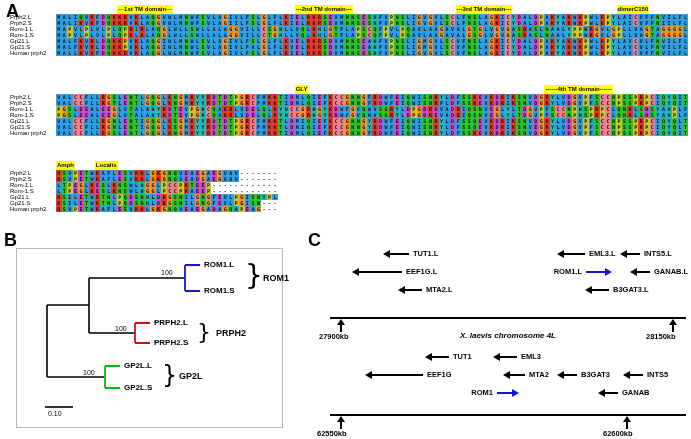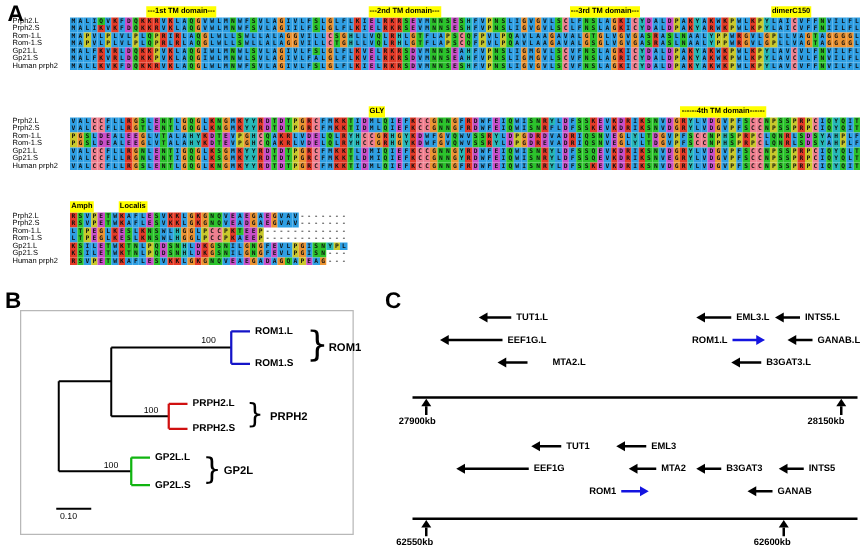--- a/index.html
+++ b/index.html
@@ -205,20 +205,21 @@
     <div class="kb-arrow" style="left:31px;top:79px">
         <div class="head"></div>
         <div class="stem"></div>
       </div>
     <div class="kb-arrow" style="left:363px;top:79px">
         <div class="head"></div>
         <div class="stem"></div>
       </div>
     <span class="kb-label" style="left:14px;top:92px">27900kb</span>
     <span class="kb-label" style="left:341px;top:92px">28150kb</span>
+    <span class="chrom-name" style="top:91px">X. laevis chromosome 4L</span>
 
     <div class="chrom-line" style="top:174px"></div>
     <div class="kb-arrow" style="left:31px;top:176px">
         <div class="head"></div>
         <div class="stem"></div>
       </div>
     <div class="kb-arrow" style="left:317px;top:176px">
         <div class="head"></div>
         <div class="stem"></div>
       </div>
@@ -252,21 +253,21 @@
           <span class="gene-label" style="right: 30px;">ROM1.L</span>
         </div>
         <div class="gene" style="left: 325px; top: 28px; width: 20px;">
           <div style="position: absolute; top: 0px; width: 0px; height: 0px; border-top: 4px solid transparent; border-bottom: 4px solid transparent; left: 0px; border-right: 7px solid rgb(0, 0, 0);"></div>
           <div style="position: absolute; top: 3px; height: 2px; background: rgb(0, 0, 0); left: 6px; width: 14px;"></div>
           <span class="gene-label" style="left: 24px;">GANAB.L</span>
         </div>
         <div class="gene" style="left: 93px; top: 46px; width: 24px;">
           <div style="position: absolute; top: 0px; width: 0px; height: 0px; border-top: 4px solid transparent; border-bottom: 4px solid transparent; left: 0px; border-right: 7px solid rgb(0, 0, 0);"></div>
           <div style="position: absolute; top: 3px; height: 2px; background: rgb(0, 0, 0); left: 6px; width: 18px;"></div>
-          <span class="gene-label" style="left: 44px;">MTA2.L</span>
+          <span class="gene-label" style="left: 28px;">MTA2.L</span>
         </div>
         <div class="gene" style="left: 280px; top: 46px; width: 24px;">
           <div style="position: absolute; top: 0px; width: 0px; height: 0px; border-top: 4px solid transparent; border-bottom: 4px solid transparent; left: 0px; border-right: 7px solid rgb(0, 0, 0);"></div>
           <div style="position: absolute; top: 3px; height: 2px; background: rgb(0, 0, 0); left: 6px; width: 18px;"></div>
           <span class="gene-label" style="left: 28px;">B3GAT3.L</span>
         </div>
         <div class="gene" style="left: 120px; top: 113px; width: 24px;">
           <div style="position: absolute; top: 0px; width: 0px; height: 0px; border-top: 4px solid transparent; border-bottom: 4px solid transparent; left: 0px; border-right: 7px solid rgb(0, 0, 0);"></div>
           <div style="position: absolute; top: 3px; height: 2px; background: rgb(0, 0, 0); left: 6px; width: 18px;"></div>
           <span class="gene-label" style="left: 28px;">TUT1</span>

